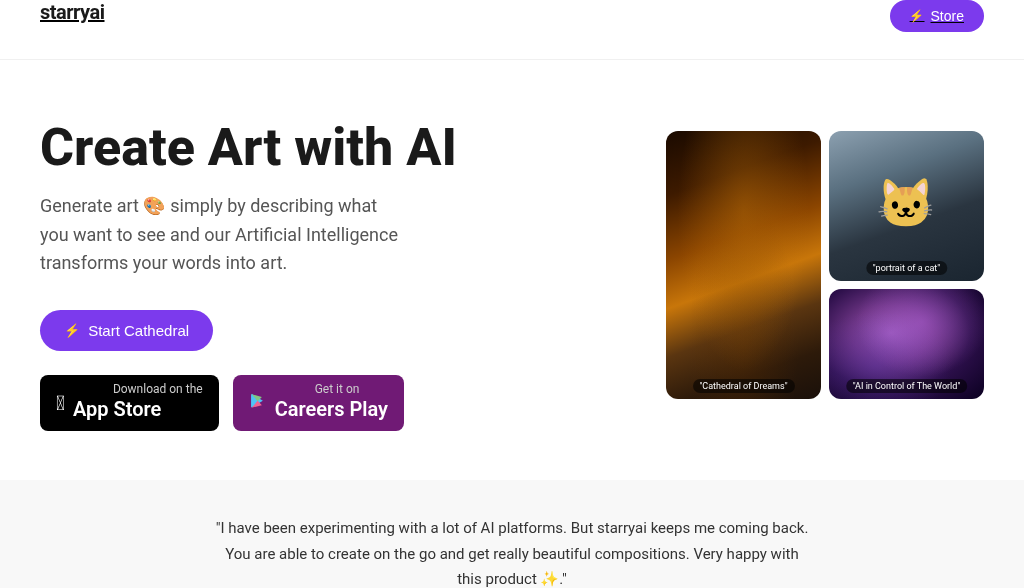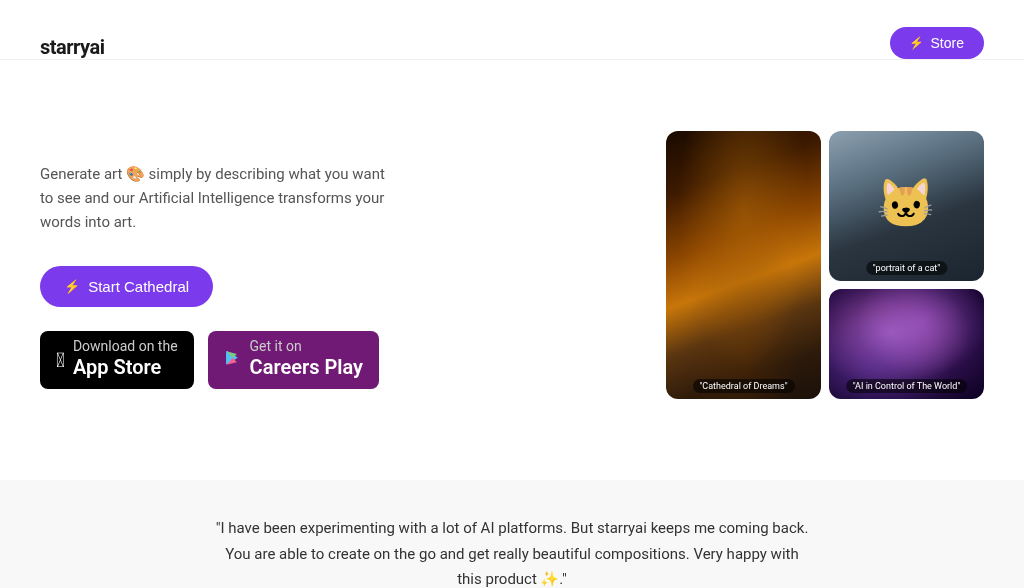--- a/index.html
+++ b/index.html
@@ -1,56 +1,56 @@
 <!DOCTYPE html>
 <html><head>
   <meta charset="utf-8">
   <style>
     * { margin: 0; padding: 0; box-sizing: border-box; }
     body { font-family: -apple-system, BlinkMacSystemFont, 'Segoe UI', Roboto, sans-serif; background: #fff; width: 1024px; min-height: 588px; overflow-x: hidden; }
 
     
     nav {
-      display: flex; align-items: flex-end; justify-content: space-between;
-      padding: 0 40px; height: 60px; border-bottom: 1px solid #f0f0f0;
+      display: flex; align-items: flex-start; justify-content: space-between;
+      padding: 0 40px; height: 60px; border-bottom: 1px solid #f0f0f0; text-decoration: underline;
     }
     .nav-logo { font-size: 20px; font-weight: 700; color: #1a1a1a; letter-spacing: -0.5px; }
     .nav-links { display: flex; gap: 28px; align-items: center; }
     .nav-link { text-decoration: none; color: #333; font-size: 14px; }
     .nav-create-btn {
       background: #7c3aed; color: #fff; border: none; border-radius: 20px;
       padding: 8px 20px; font-size: 14px; cursor: pointer; display: flex; align-items: center; gap: 6px;
     }
     .nav-create-btn .lightning { font-size: 12px; }
 
     
     .hero {
       display: flex; align-items: center; justify-content: space-between;
       padding: 40px 40px 0 40px; min-height: 390px;
     }
     .hero-left { max-width: 480px; }
     .hero-title { font-size: 52px; font-weight: 800; color: #1a1a1a; line-height: 1.1; margin-bottom: 16px; }
-    .hero-sub { font-size: 15px; color: #555; line-height: 1.6; margin-bottom: 32px; max-width: 360px; }
+    .hero-sub { font-size: 18px; color: #555; line-height: 1.6; margin-bottom: 32px; max-width: 360px; }
 
     .start-btn {
       background: #7c3aed; color: #fff; border: none; border-radius: 24px;
       padding: 12px 24px; font-size: 15px; cursor: pointer;
       display: inline-flex; align-items: center; gap: 8px; margin-bottom: 20px;
     }
     .start-btn .lightning { font-size: 13px; }
 
     .store-buttons { display: flex; gap: 14px; margin-top: 4px; }
     .store-btn {
       display: flex; align-items: center; gap: 8px;
       background: #000; color: #fff; border: none; border-radius: 8px;
       padding: 8px 16px; cursor: pointer; text-decoration: none;
     }
     .store-btn .store-icon { font-size: 20px; }
     .store-btn-text { display: flex; flex-direction: column; text-align: left; }
-    .store-btn-small { font-size: 14px; color: #ccc; line-height: 1; }
+    .store-btn-small { font-size: 12px; color: #ccc; line-height: 1; margin-left: 40px; }
     .store-btn-large { font-size: 20px; font-weight: 600; line-height: 1.4; }
     .google-btn { background: #701a75; }
     .google-play-icon { width: 18px; height: 18px; }
 
     
     .hero-images {
       display: grid; grid-template-columns: 155px 155px; grid-template-rows: 150px 110px;
       gap: 8px; flex-shrink: 0; margin-top: -20px;
     }
     .art-img {
@@ -109,20 +109,21 @@
 <nav>
   <span class="nav-logo">starryai</span>
   <button class="nav-create-btn">
     <span class="lightning">⚡</span>
     <span>Store</span>
   </button>
 </nav>
 
 <section class="hero">
   <div class="hero-left">
+    <h1 class="hero-title">Create Art with AI</h1>
     <p class="hero-sub">Generate art 🎨 simply by describing what you want to see and our Artificial Intelligence transforms your words into art.</p>
 
     <button class="start-btn">
       <span class="lightning">⚡</span>
       <span>Start Cathedral</span>
     </button>
 
     <div class="store-buttons">
       <a class="store-btn" href="#">
         <span class="store-icon"></span>

